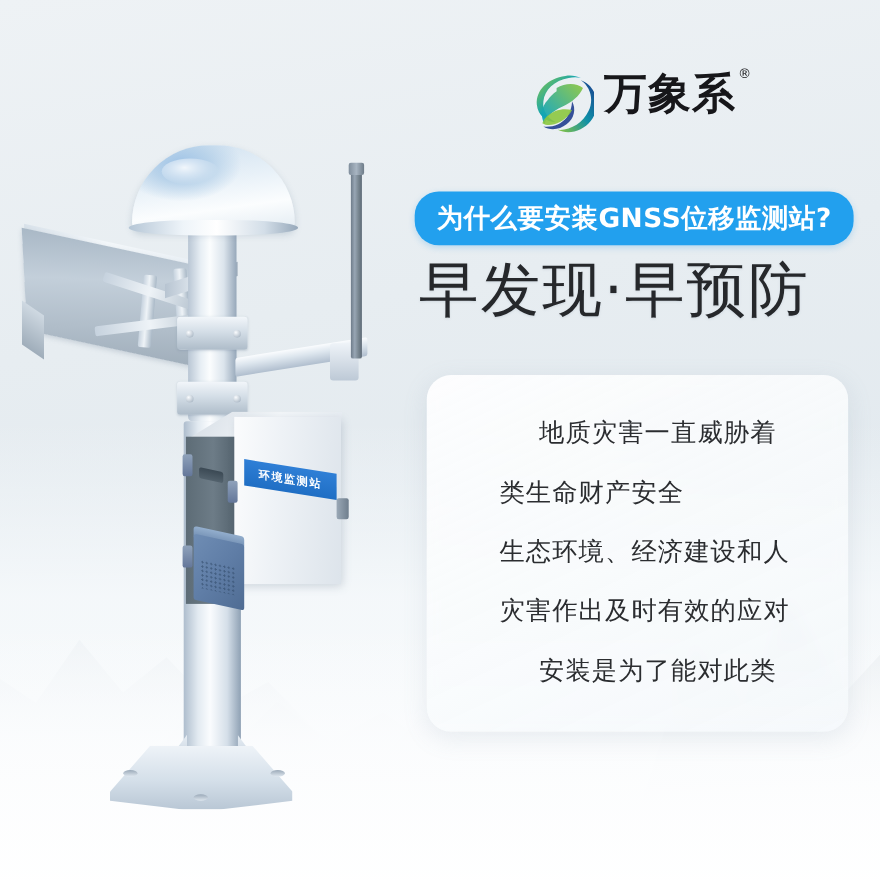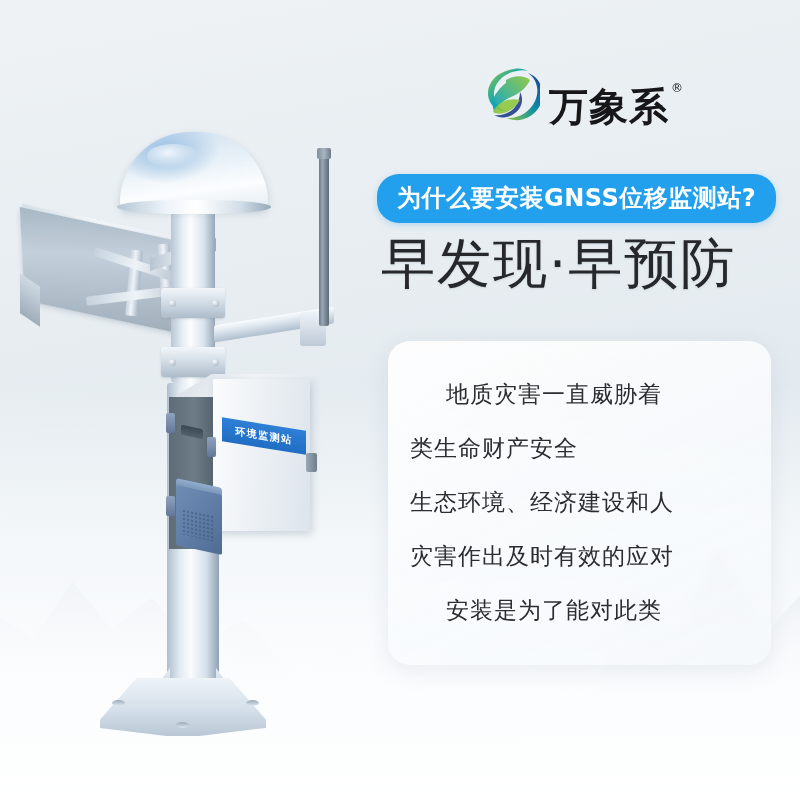--- a/index.html
+++ b/index.html
@@ -212,21 +212,21 @@
   }
   .gusset-l{left:142px;top:668px;width:28px;height:38px;clip-path:polygon(100% 0%,100% 100%,0% 100%);}
   .gusset-r{left:216px;top:668px;width:28px;height:38px;clip-path:polygon(0% 0%,100% 100%,0% 100%);}
   .hole{
     position:absolute;width:13px;height:6px;border-radius:50%;
     background:linear-gradient(180deg,#9aa9b8,#dfe7ef);
   }
 
   
   .logo-wrap{
-    position:absolute;left:484px;top:66px;display:flex;align-items:flex-end;gap:9px;
+    position:absolute;left:484px;top:66px;display:flex;align-items:flex-start;gap:9px;
   }
   .logo-mark{width:56px;height:60px;display:block;}
   .logo-text{
     position:relative;font-size:39px;font-weight:700;color:#17171a;
     letter-spacing:1px;line-height:1;
     font-family:"DejaVu Sans","Liberation Sans",sans-serif;
   }
   .logo-reg{
     position:absolute;top:-5px;right:-15px;font-size:12px;font-weight:400;color:#17171a;
   }
@@ -258,20 +258,21 @@
     padding:26px 0 0;
     box-sizing:border-box;
   }
   .card-lines{
     display:flex;flex-direction:column;gap:0;
   }
   .cline{
     font-size:23px;color:#2b2d30;line-height:54px;letter-spacing:1px;white-space:nowrap;
     font-family:"DejaVu Sans","Liberation Sans",sans-serif;
     padding-left:22px;
+    margin-left:44px;
   }
   .cline.indent{padding-left:58px;}
 </style>
 </head>
 <body>
 
 <div class="stage">
 
   <div class="bg-sky"></div>
   <div class="mtn mtn-a"></div>

